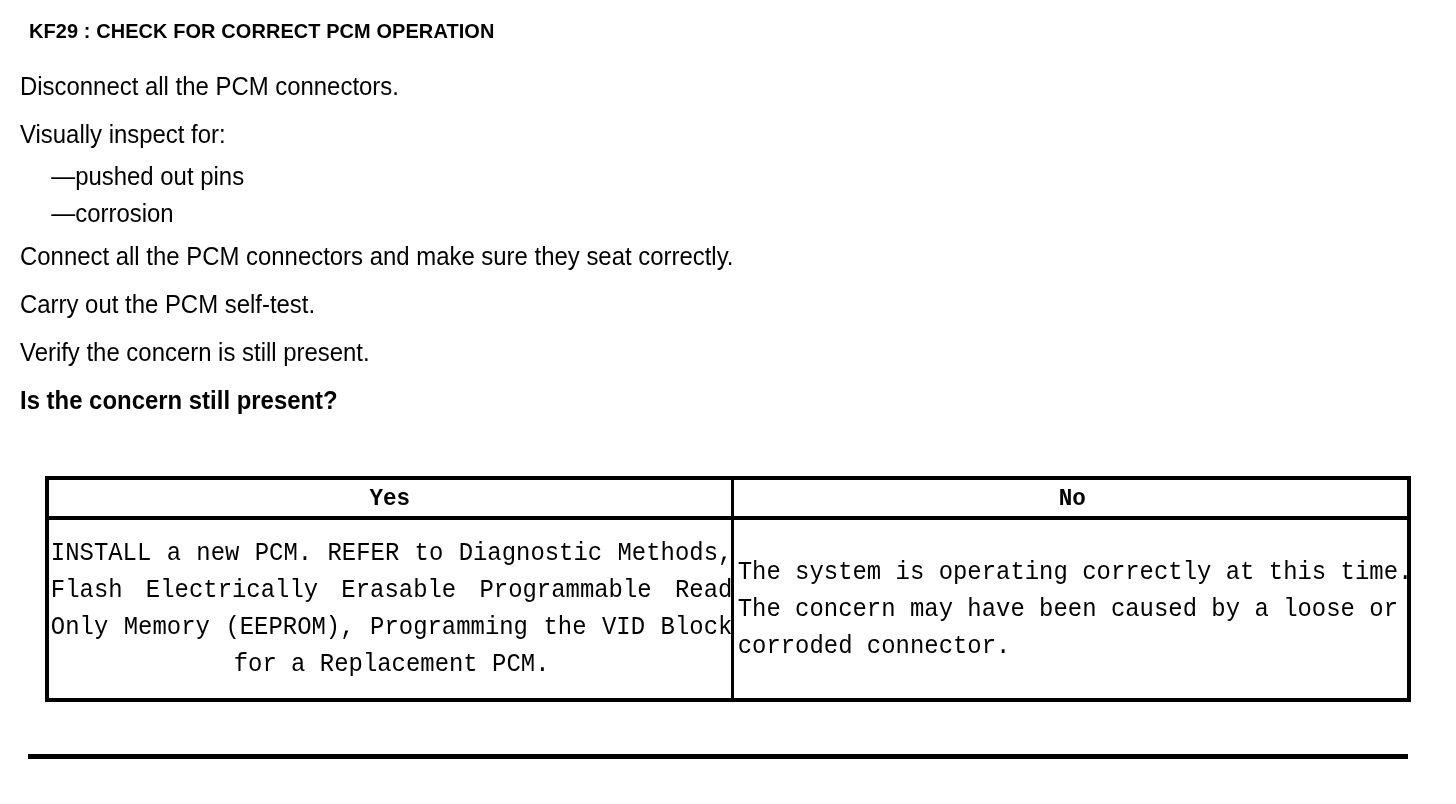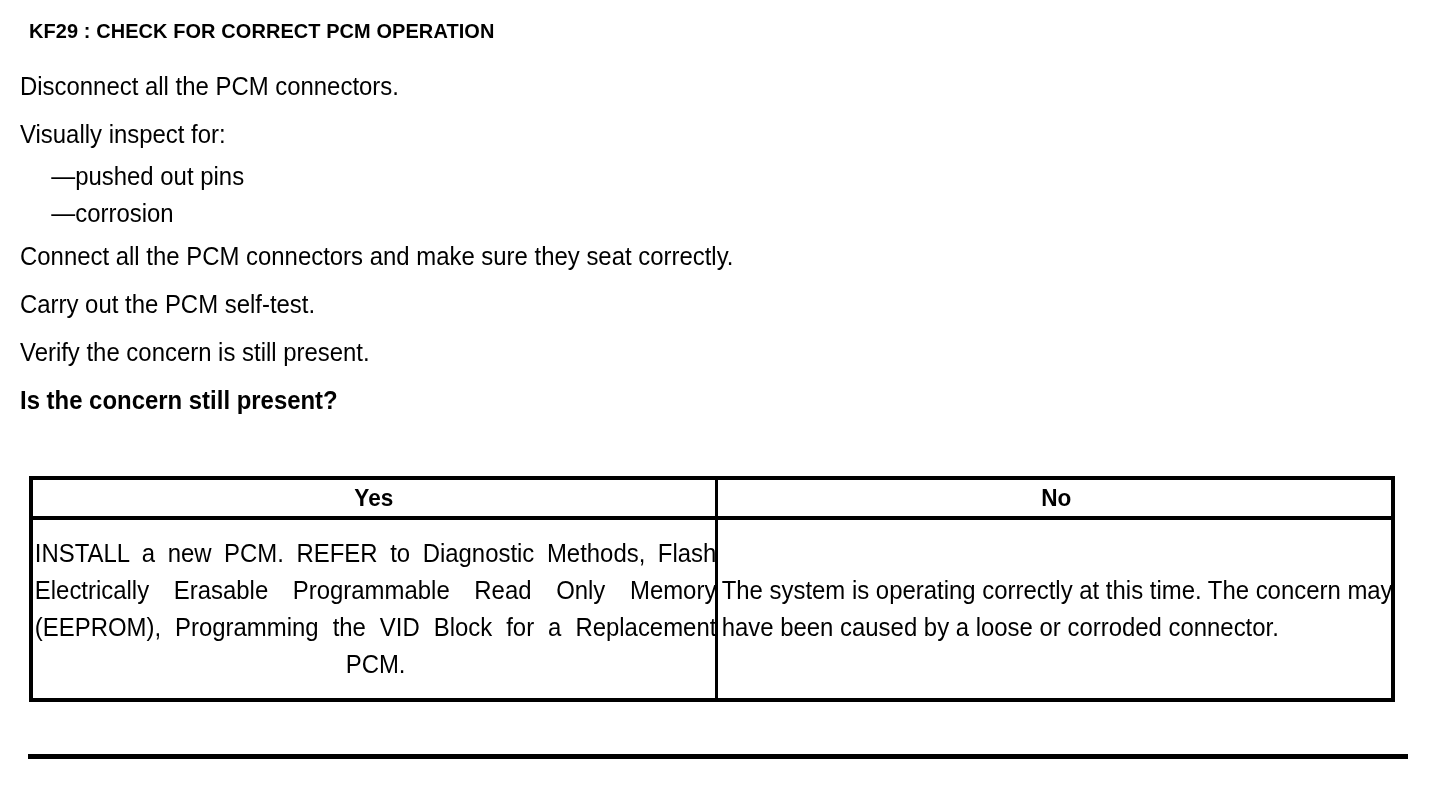--- a/index.html
+++ b/index.html
@@ -61,26 +61,27 @@
     line-height: 37px;
     white-space: nowrap;
     padding-left: 34px;
     transform: scaleX(0.92);
     transform-origin: left center;
   }
 
   
   .decision-table {
     position: absolute;
-    left: 29px;
+    left: 45px;
     top: 476px;
     width: 1366px;
     border: 4px solid #000000;
     border-collapse: collapse;
     box-sizing: border-box;
+    font-family: Liberation Mono, monospace;
   }
   .decision-table table {
     width: 100%;
     border-collapse: collapse;
     table-layout: fixed;
   }
   .decision-table col.col-yes { width: 683px; }
   .decision-table col.col-no  { width: 679px; }
 
   .decision-table th {

